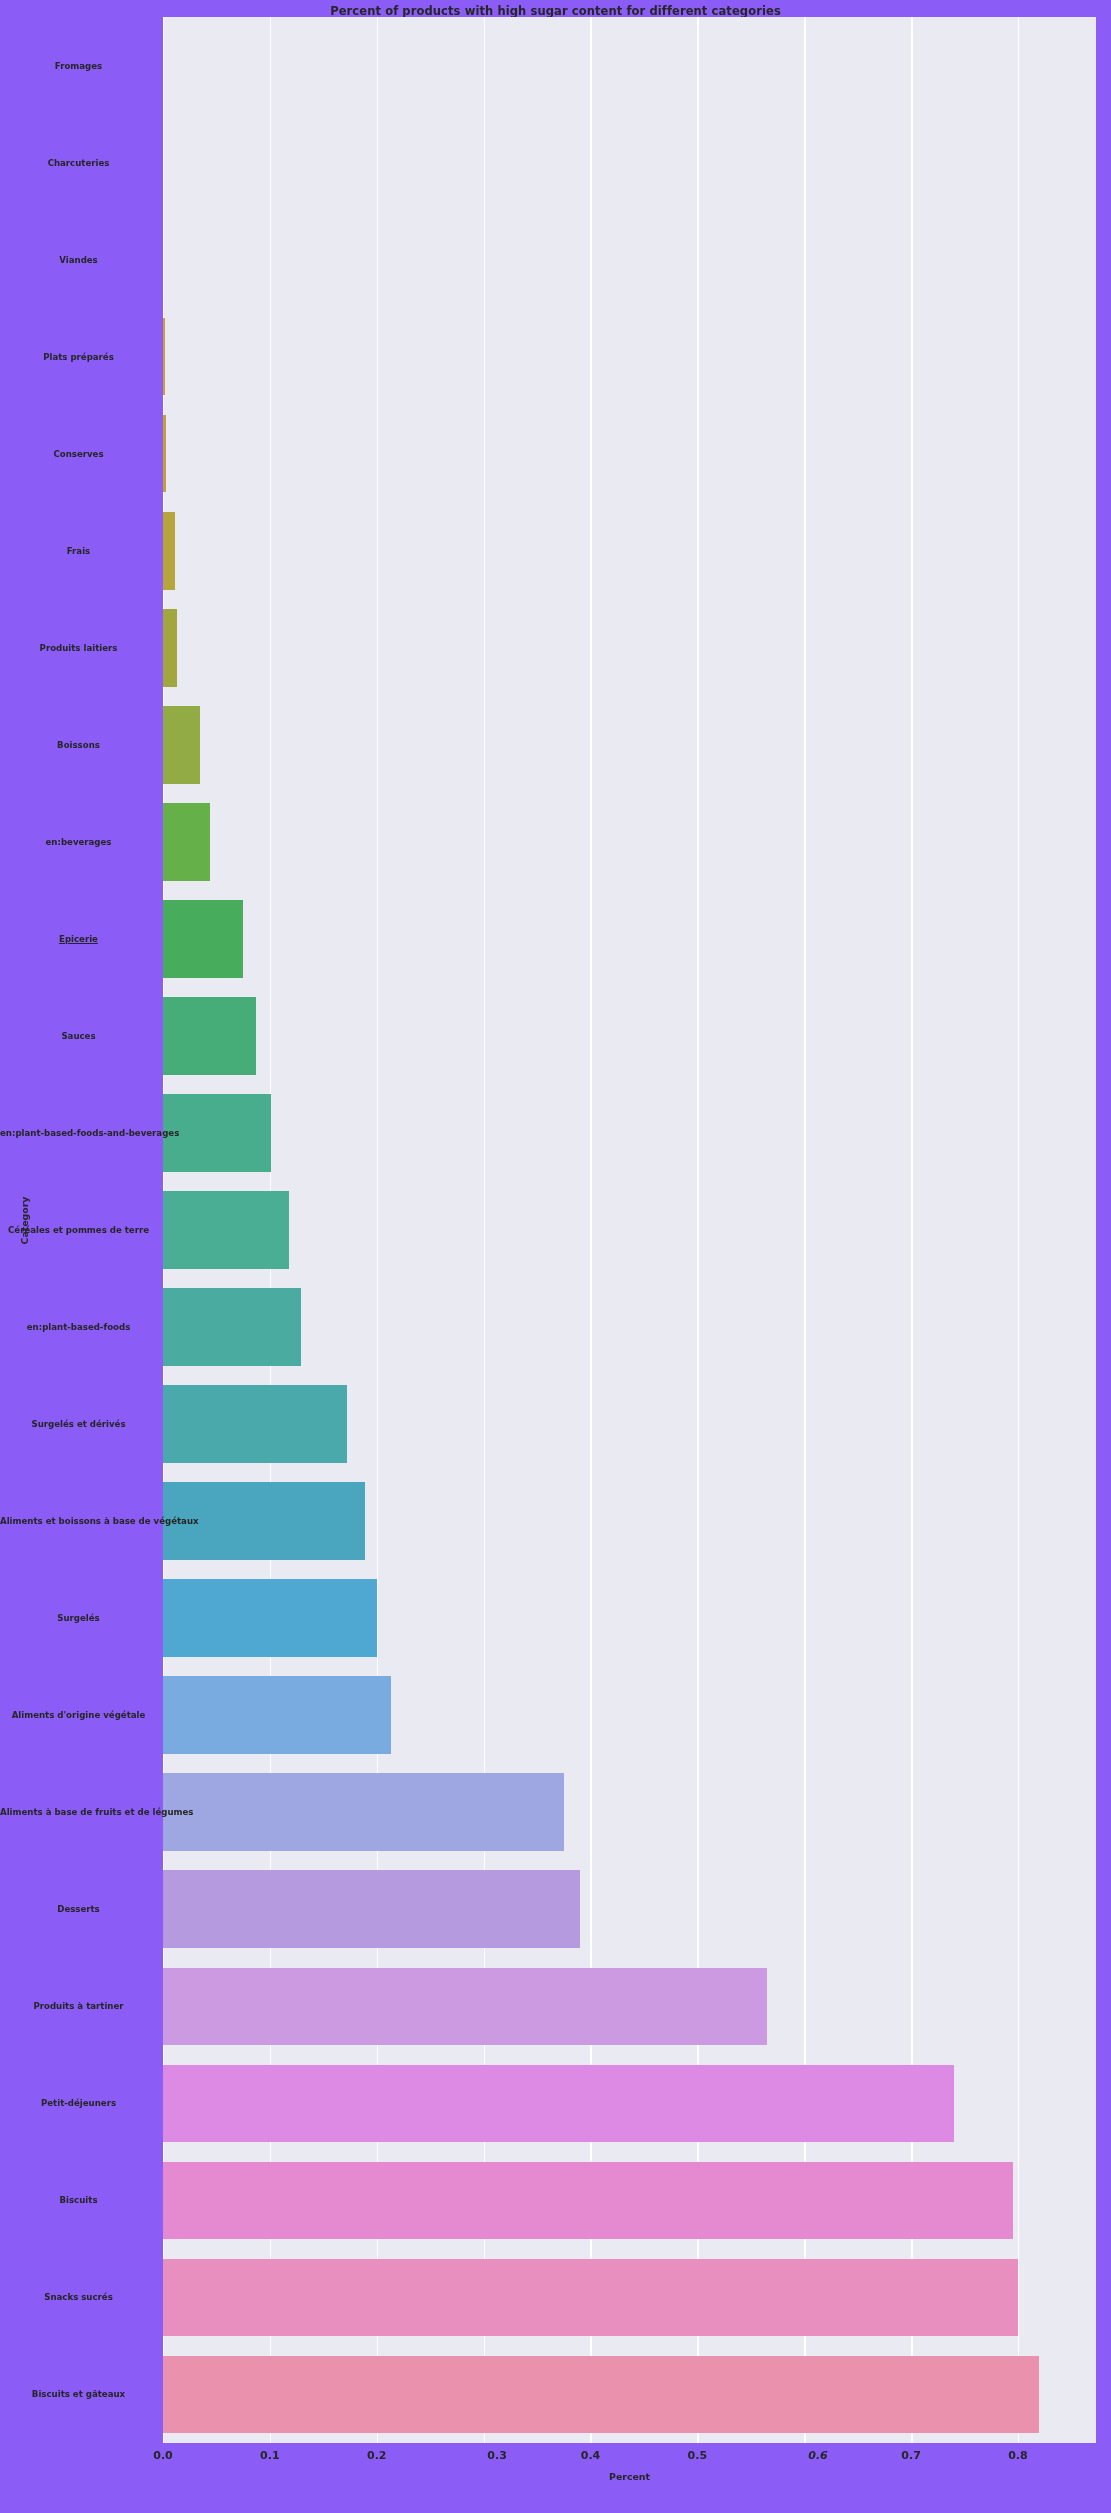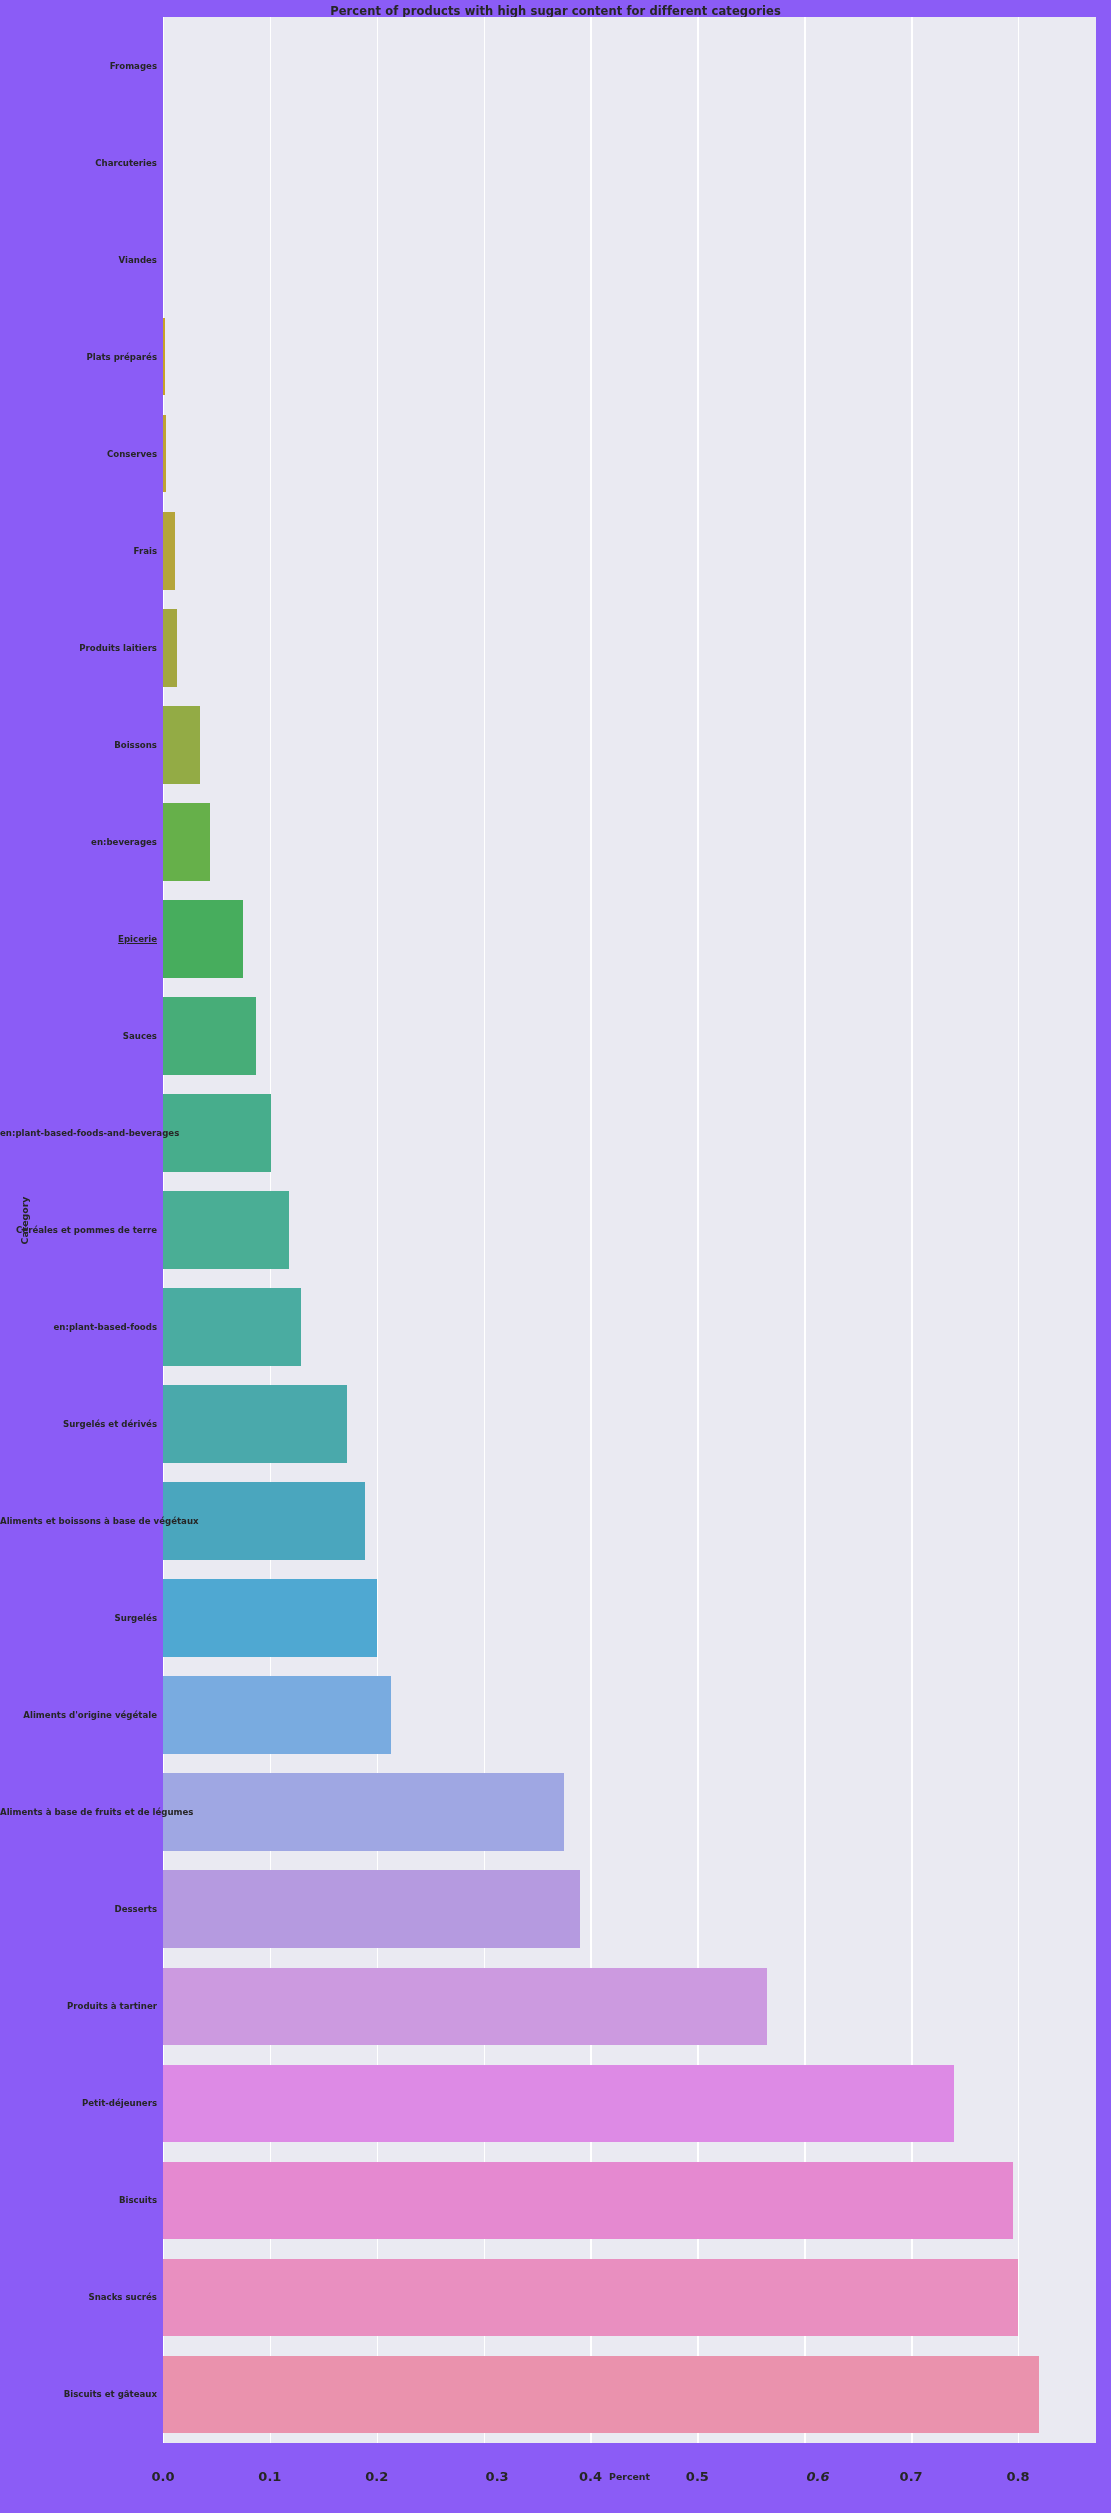--- a/index.html
+++ b/index.html
@@ -35,34 +35,33 @@
     position:absolute;left:0;width:100%;
   }
   .bar{
     position:absolute;left:0;top:0;height:100%;
   }
 
   
   #ylabels{position:absolute;left:0;top:17px;width:157px;height:2426px;}
   .ytick{
     position:absolute;right:0;width:157px;
-    text-align:right;
+    text-align:center;
     font-size:8.6px;font-weight:bold;color:#262626;
     white-space:nowrap;
     line-height:10px;
   }
 
   
   #xlabels{position:absolute;left:0;top:2449px;width:1111px;height:18px;}
   .xtick{
     position:absolute;top:0;
     transform:translateX(-50%);
-    font-size:13px;font-weight:bold;color:#262626;
+    font-size:11px;font-weight:bold;color:#262626;
     white-space:nowrap;
-    margin-top:20px;
   }
 
   #xaxis-title{
     position:absolute;top:2471px;left:163px;width:933px;
     text-align:center;
     font-size:9.4px;font-weight:bold;color:#262626;
   }
   #yaxis-title{
     position:absolute;
     left:-36px;top:1215px;

